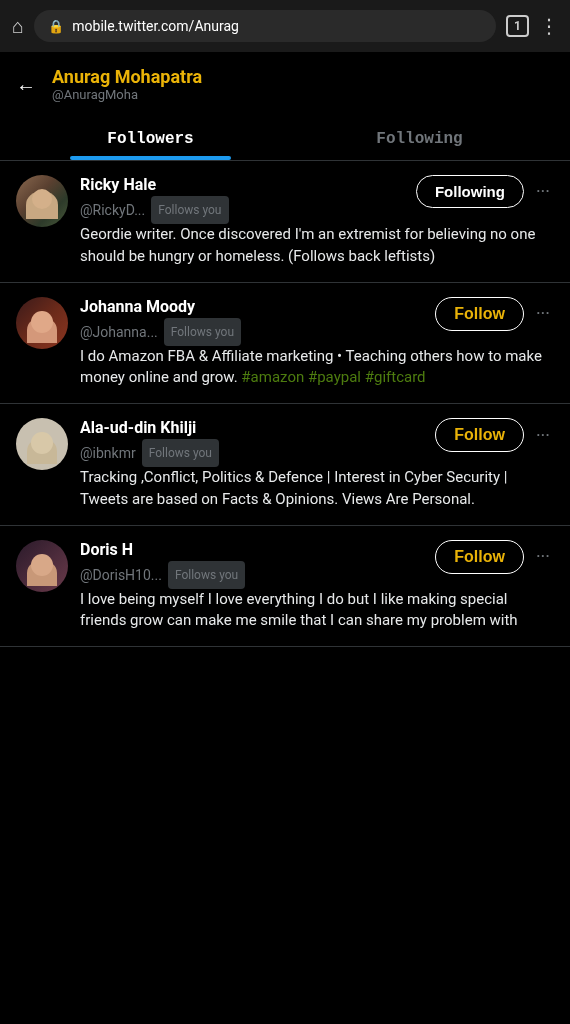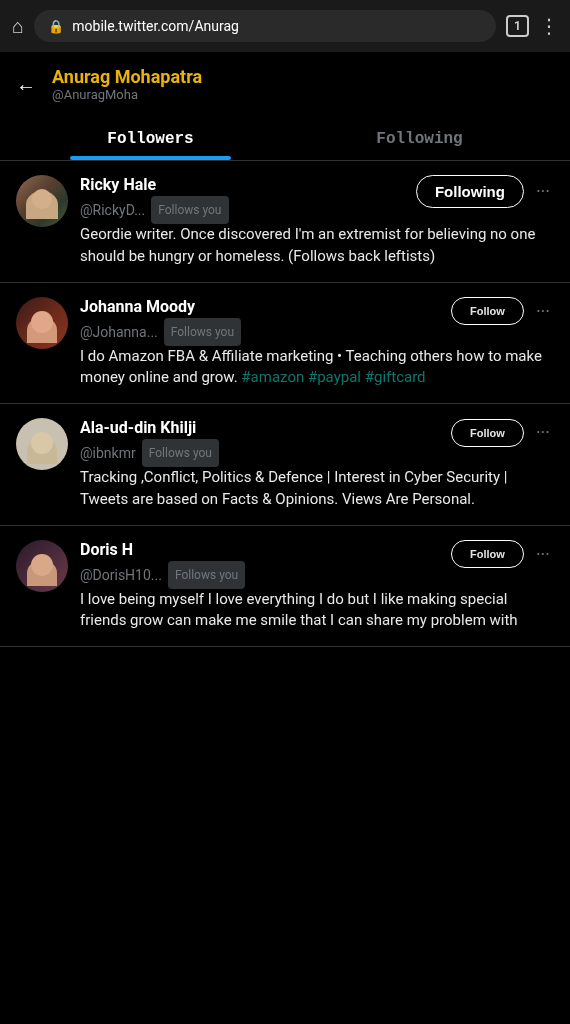--- a/index.html
+++ b/index.html
@@ -298,24 +298,24 @@
       display: flex;
       align-items: center;
       gap: 8px;
       flex-shrink: 0;
       margin-left: auto;
     }
 
     .follow-btn {
       border: 1px solid #fff;
       background: transparent;
-      color: #e5e5e5;
+      color: #eab308;
       border-radius: 20px;
       padding: 7px 18px;
-      font-size: 11px;
+      font-size: 16px;
       font-weight: 700;
       cursor: pointer;
       white-space: nowrap;
     }
 
     .following-btn {
       border: 1px solid #fff;
       background: transparent;
       color: #fff;
       border-radius: 20px;
@@ -334,21 +334,21 @@
     }
 
     .user-bio {
       font-size: 15px;
       color: #e7e9ea;
       line-height: 1.45;
       margin-left: 0;
     }
 
     .bio-link {
-      color: #0f766e;
+      color: #4d7c0f;
       text-decoration: none;
       margin-top: 8px;
     }
 
     
     .user-row-main {
       display: flex;
       align-items: flex-start;
       gap: 12px;
     }

